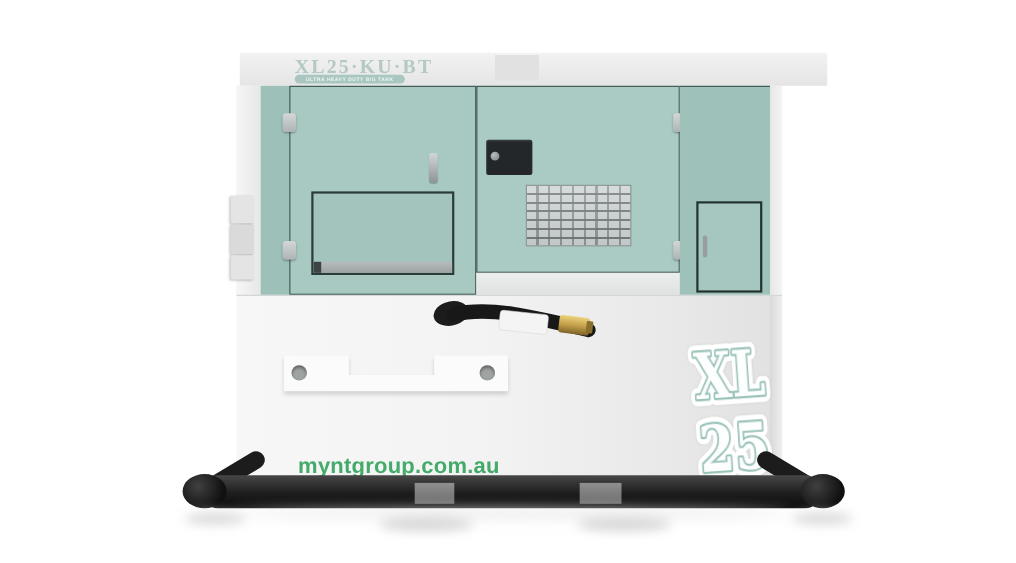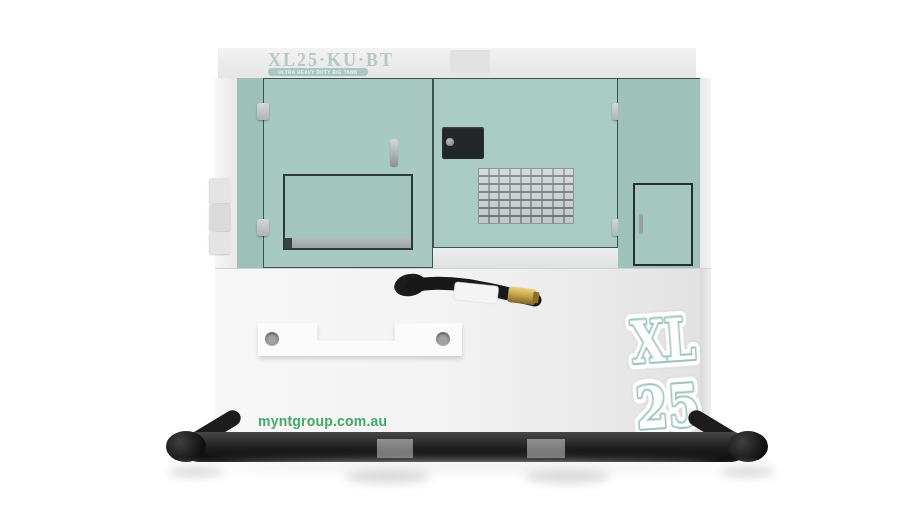--- a/index.html
+++ b/index.html
@@ -1,21 +1,21 @@
 <!DOCTYPE html>
 <html><head>
 <meta charset="utf-8">
 <style>
   html,body{margin:0;padding:0;background:#ffffff;}
   .stage{position:relative;width:924px;height:512px;background:#ffffff;overflow:hidden;
          font-family:"Liberation Sans", sans-serif;}
   .abs{position:absolute;}
 
   
-  .roof-band{left:218px;top:48px;width:478px;height:30px;
+  .roof-band{left:218px;top:48px;width:534px;height:30px;
     background:linear-gradient(#f2f2f2,#e5e5e5);}
   .exhaust-patch{left:232px;top:2px;width:40px;height:23px;background:#e1e1e1;}
   .model-label{left:50px;top:2px;font-family:"Liberation Serif",serif;font-weight:bold;
     font-size:18px;letter-spacing:2px;color:#b4c9c3;white-space:nowrap;}
   .model-badge{left:50px;top:20px;width:100px;height:8px;background:#a9c6c0;
     border-radius:4px;overflow:hidden;}
   .model-badge span{display:block;width:200px;height:16px;line-height:16px;text-align:center;
     font-size:9px;font-weight:bold;letter-spacing:1px;color:#eef5f2;
     transform:scale(.5);transform-origin:0 0;white-space:nowrap;}
 
@@ -73,21 +73,21 @@
   .bracket-wrap{left:43px;top:54px;width:204px;height:33px;
     filter:drop-shadow(0 3px 2px rgba(0,0,0,.15));}
   .bracket{width:204px;height:33px;background:#fbfbfb;
     clip-path:polygon(0% 0%,29% 0%,29% 54%,67% 54%,67% 0%,100% 0%,100% 100%,0% 100%);}
   .bracket-hole{width:14px;height:14px;border-radius:50%;background:#9fa3a2;
     box-shadow:inset 0 2px 3px rgba(0,0,0,.4),0 1px 0 rgba(255,255,255,.8);}
   .bh1{left:50px;top:63px;} .bh2{left:221px;top:63px;}
   .hose-svg{left:175px;top:4px;width:165px;height:42px;}
   .brand-logo{left:400px;top:30px;width:100px;height:135px;transform:rotate(-4deg);
     filter:drop-shadow(0 0 1px rgba(0,0,0,.12));}
-  .website{left:43px;top:144px;font-size:14px;font-weight:bold;color:#43aa6a;
+  .website{left:56px;top:144px;font-size:20px;font-weight:bold;color:#43aa6a;
     letter-spacing:.2px;white-space:nowrap;text-align:center;}
 
   
   .strut{width:62px;height:16px;background:#1c1c1c;border-radius:8px;}
   .strut.left{left:182px;top:422px;transform:rotate(-31deg);}
   .strut.right{left:685px;top:422px;transform:rotate(31deg);}
   .end-cap{width:40px;height:31px;border-radius:50%;
     background:radial-gradient(circle at 35% 35%,#404040,#101010 72%);}
   .end-cap.left{left:166px;top:431px;}
   .end-cap.right{left:728px;top:431px;}

